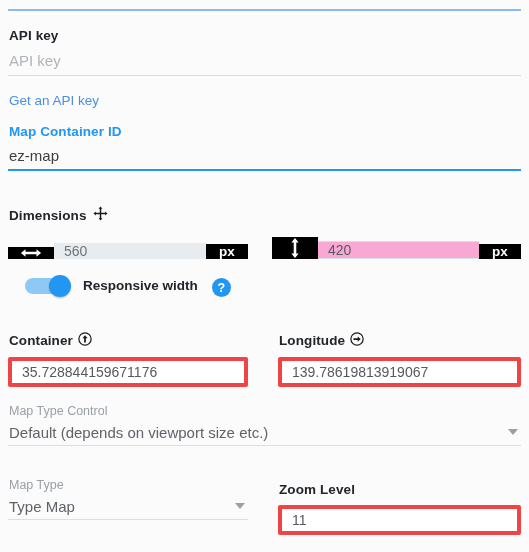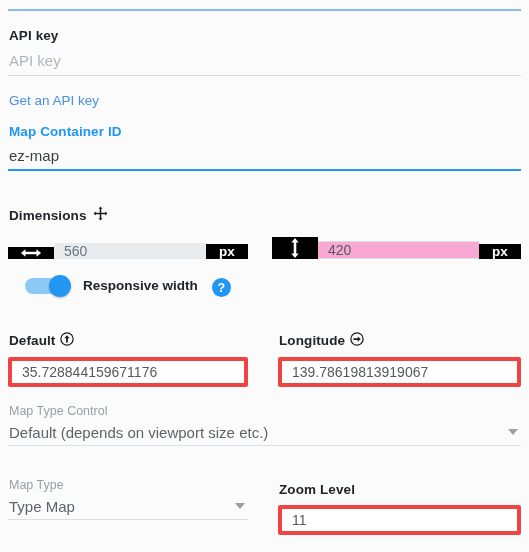--- a/index.html
+++ b/index.html
@@ -311,21 +311,21 @@
 
   <div class="toggle-row">
     <div class="switch">
       <div class="knob"></div>
     </div>
     <span class="toggle-text">Responsive width</span>
     <span class="help-badge">?</span>
   </div>
 
   <div class="field-label lat-label">
-    <span class="lbl-bold">Default</span>
+    <span class="lbl-bold">Container</span>
     <span>
       <svg width="14" height="14" viewBox="0 0 16 16">
         <circle cx="8" cy="8" r="7" fill="none" stroke="#1a1a1a" stroke-width="1.4"></circle>
         <path d="M8 3.8 L11 7.2 H9 V12 H7 V7.2 H5 Z" fill="#1a1a1a"></path>
       </svg>
     </span>
   </div>
   <input class="text-box lat-box" type="text" value="35.728844159671176" style="">
 
   <div class="field-label lng-label">

